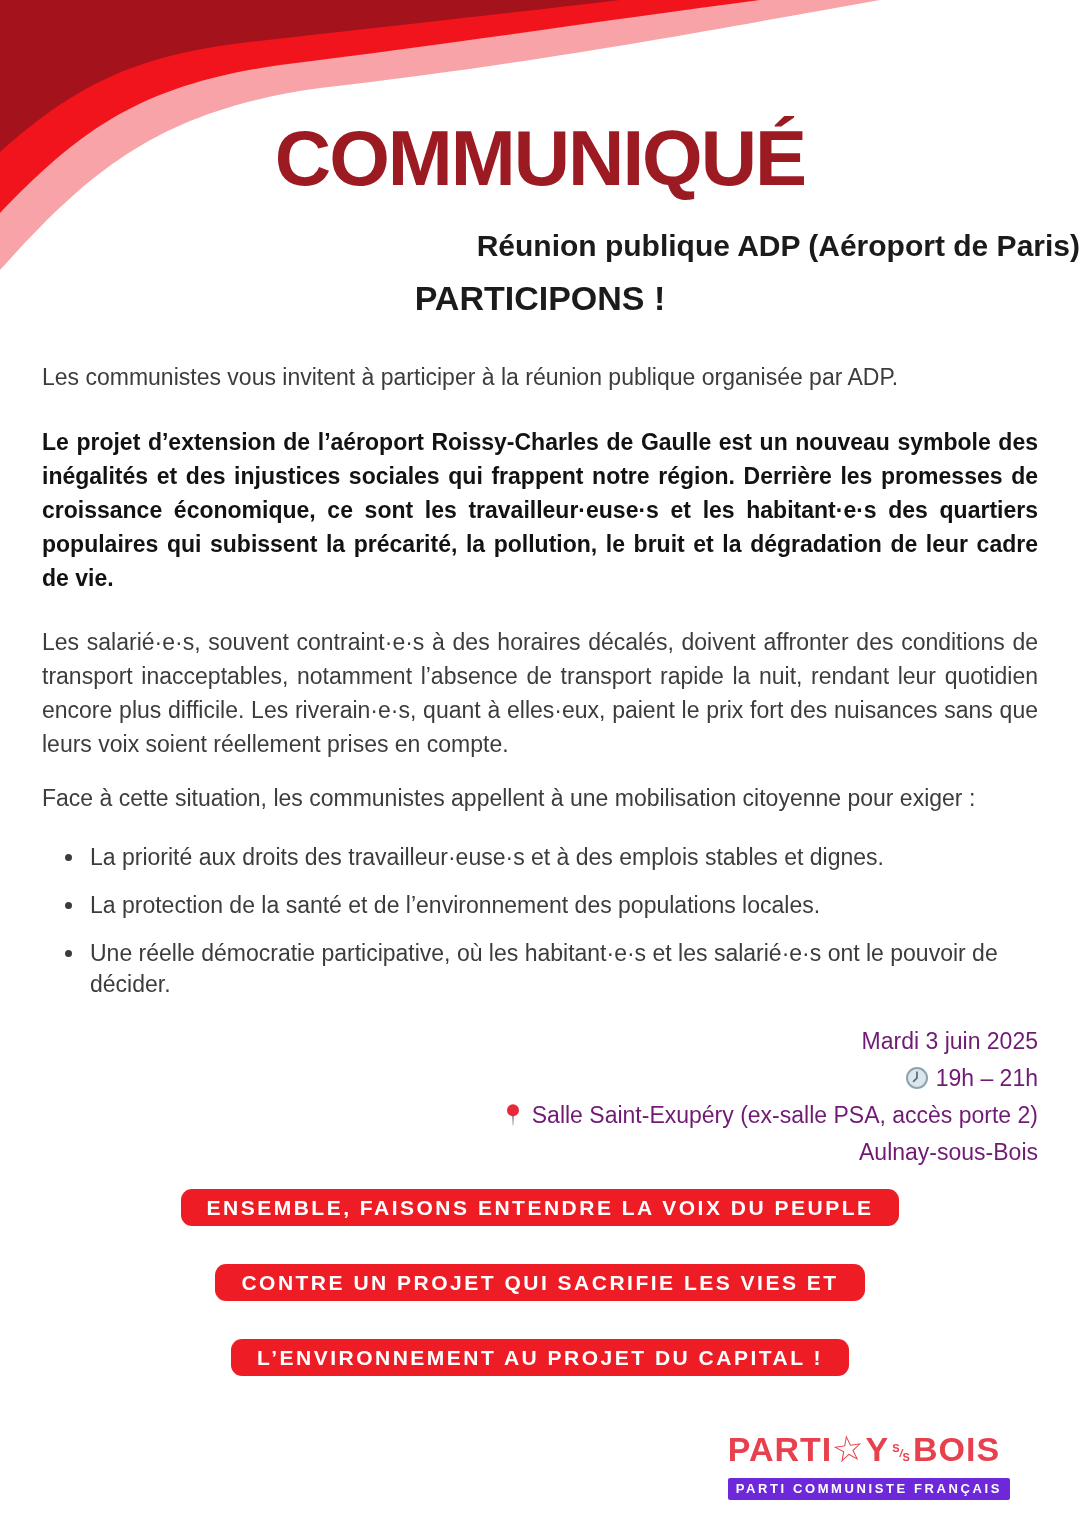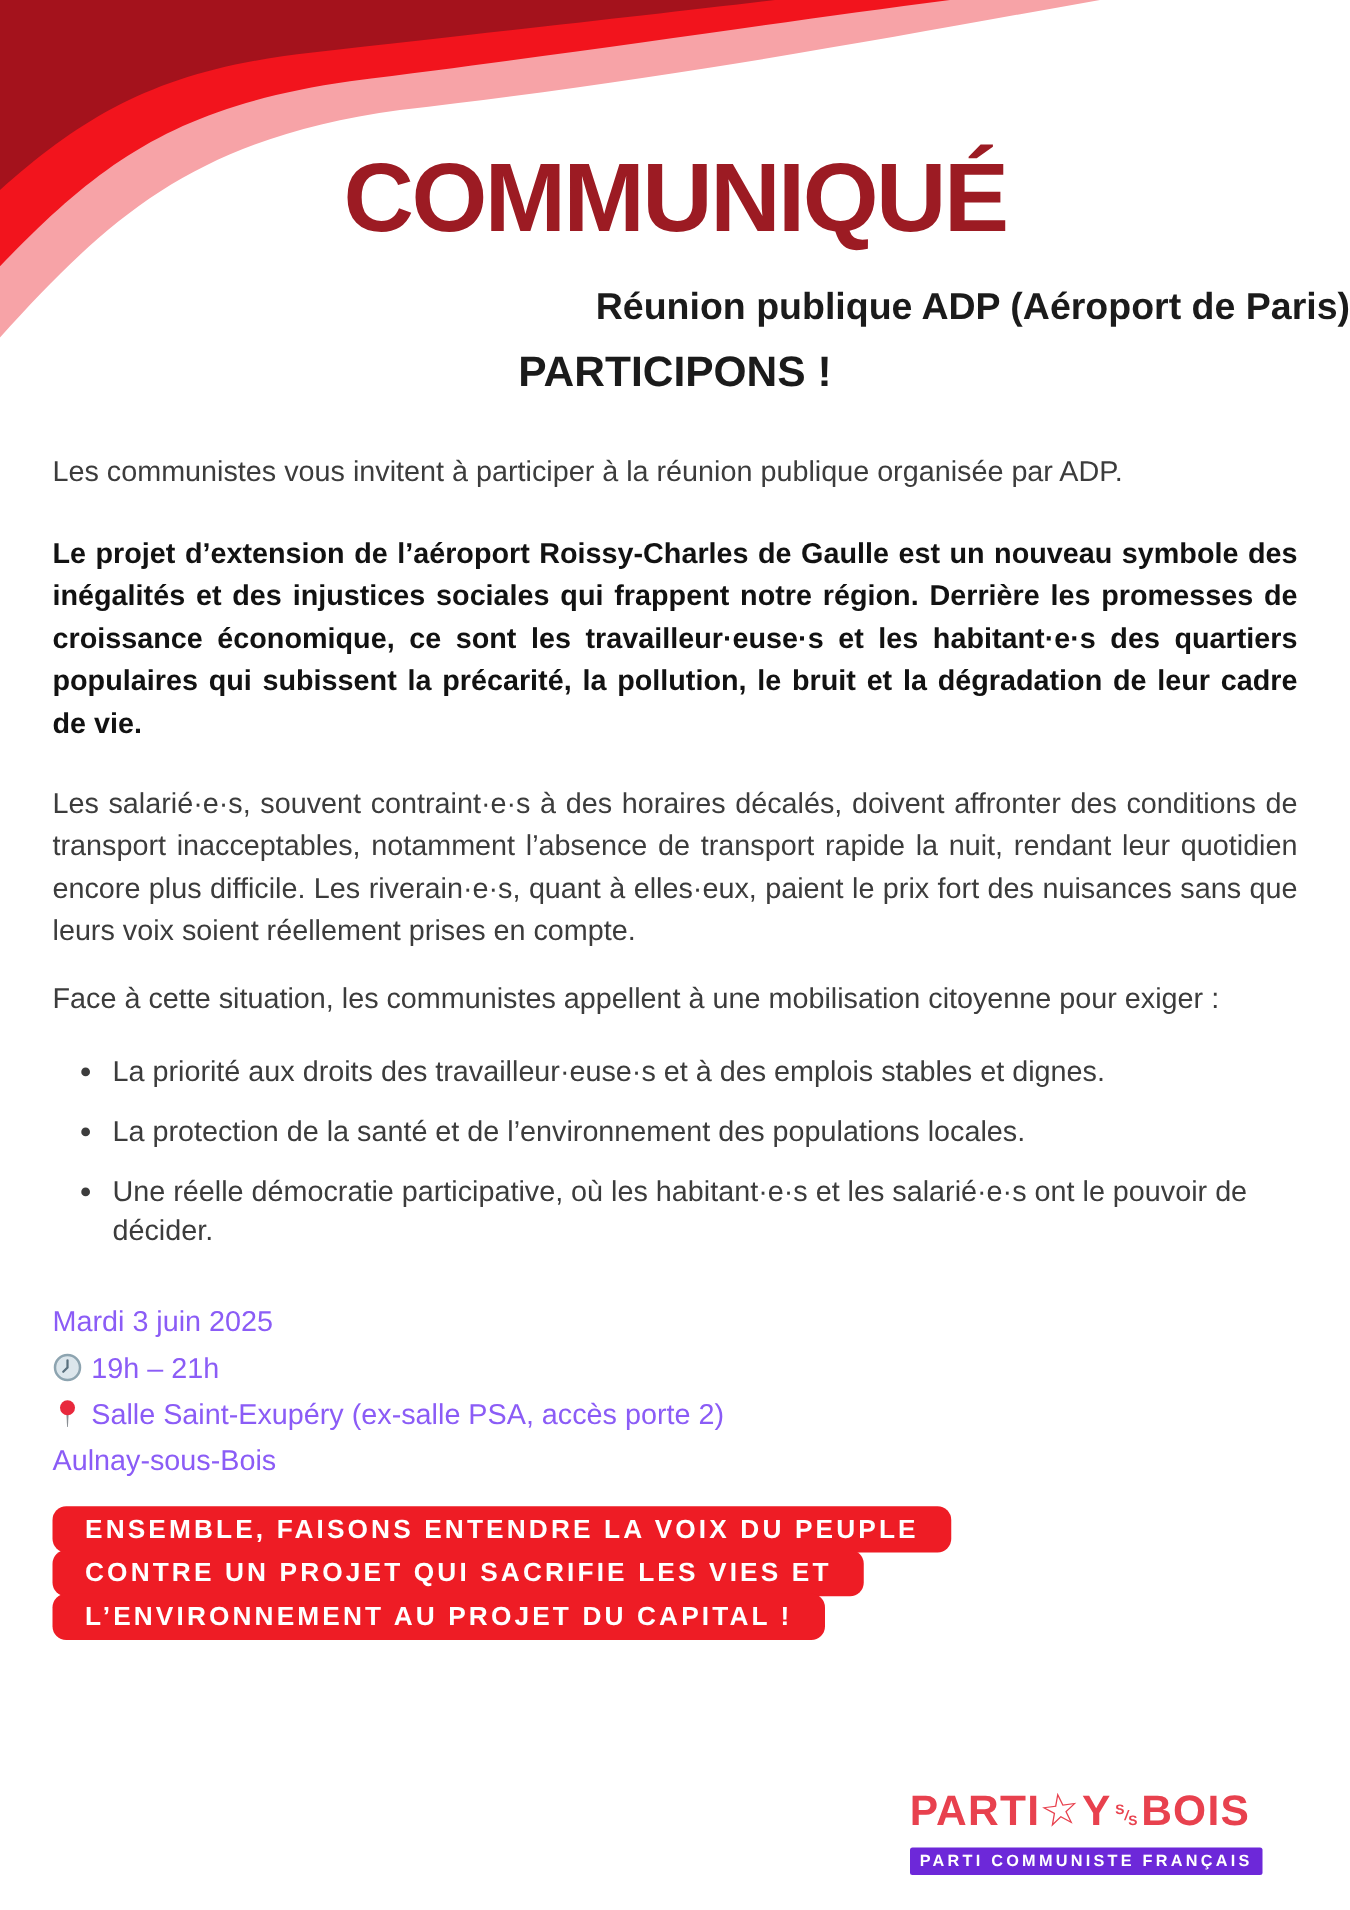--- a/index.html
+++ b/index.html
@@ -56,37 +56,38 @@
   .p-mobilisation { margin: 20px 0 0; line-height: 35px; }
   .demands {
     margin: 26px 0 0;
     padding-left: 44px;
     list-style: disc outside;
   }
   .demands li { line-height: 31px; padding-left: 4px; }
   .demands li + li { margin-top: 17px; }
   .p-invitation { margin: 34px 0 0; line-height: 35px; text-align: justify; }
   .event {
-    margin: 39px 0 0;
-    text-align: left;
+    margin: 23px 0 0;
+    text-align: right;
     font-size: 23px;
     line-height: 37px;
-    color: #8b5cf6;
+    color: #701a75;
   }
   .event .icon {
     display: inline-block;
     width: 24px; height: 24px;
     vertical-align: -4px;
     margin-right: 7px;
   }
   .banner {
     margin-top: 18px;
     display: flex;
     flex-direction: column;
-    align-items: flex-start;
+    align-items: center;
+    gap: 40px;
   }
   .banner-line {
     background: #ee1c25;
     color: #ffffff;
     font-weight: 700;
     font-size: 21px;
     letter-spacing: 2.5px;
     line-height: 37px;
     padding: 0 26px;
     border-radius: 11px;

